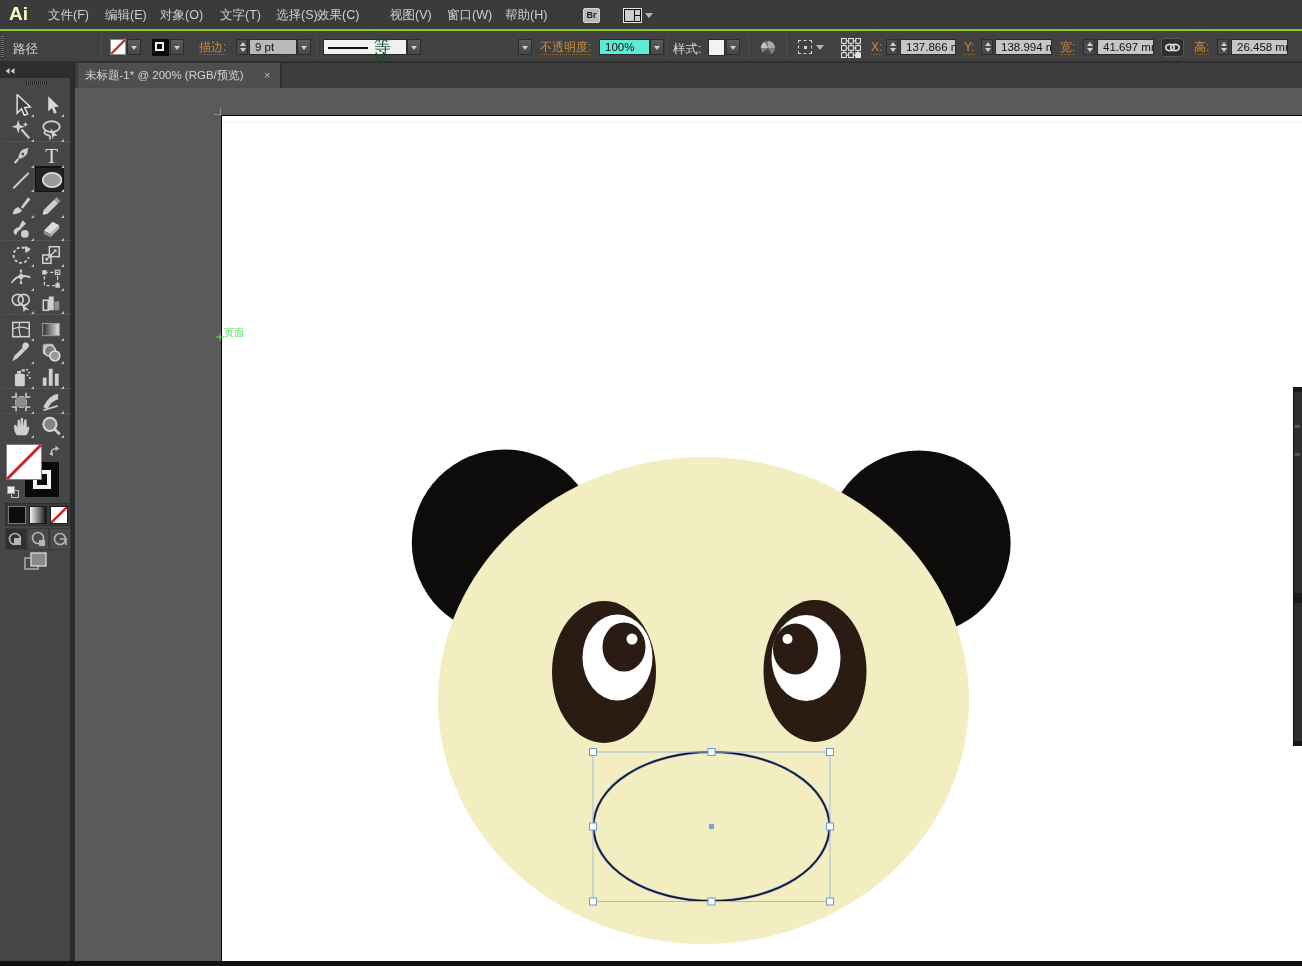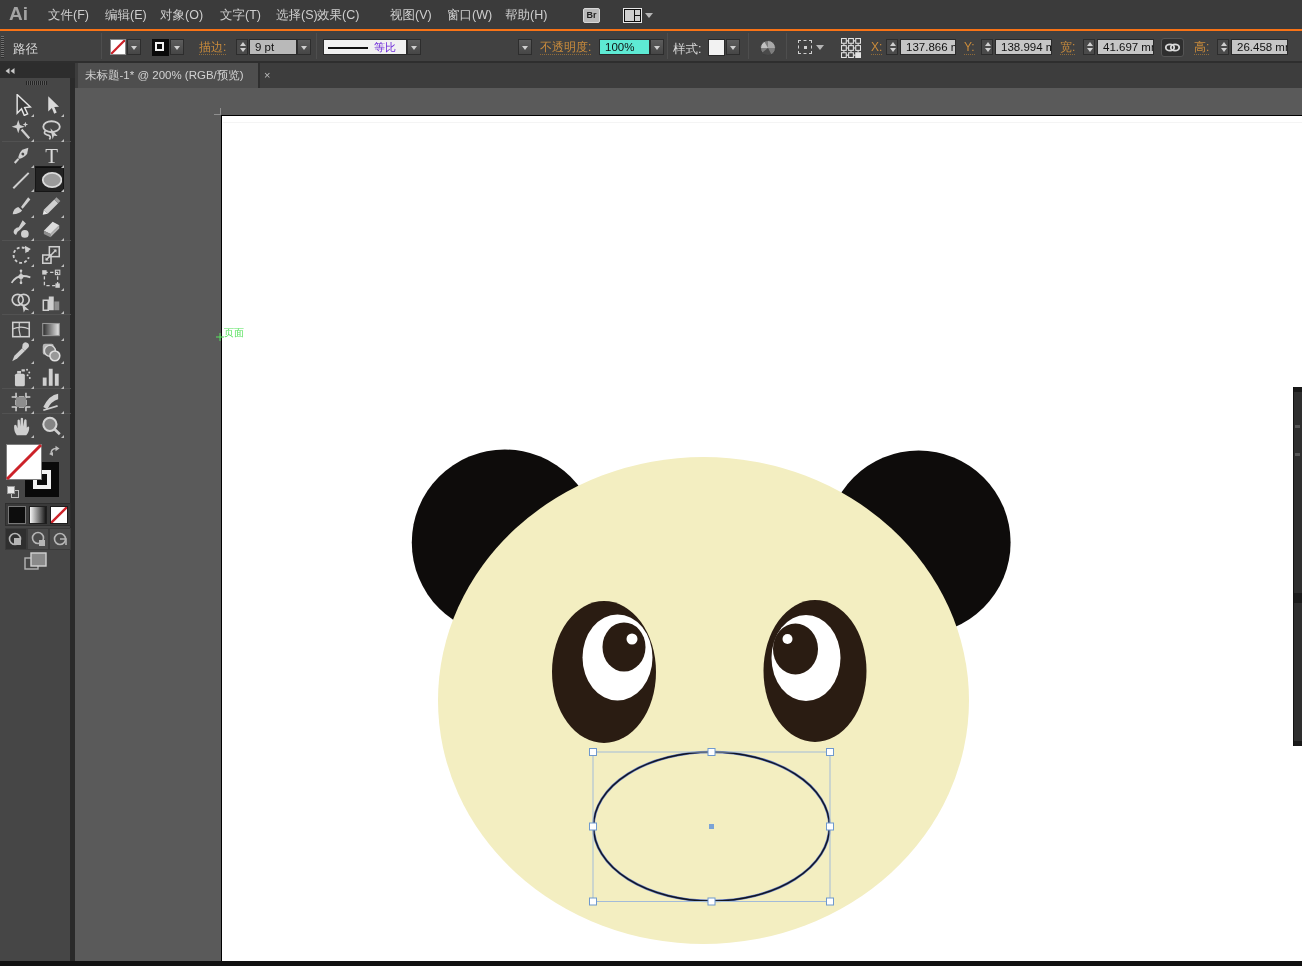--- a/index.html
+++ b/index.html
@@ -2,48 +2,48 @@
 <html><head>
 <meta charset="utf-8">
 <style>
   * { margin:0; padding:0; box-sizing:border-box; }
   html,body { width:1302px; height:966px; overflow:hidden; }
   body { font-family:"Liberation Sans", sans-serif; position:relative; background:#595959; }
   .abs { position:absolute; }
 
   
   #menubar { left:0; top:0; width:1302px; height:29px; background:#3b3b3b; }
-  #ailogo { left:9px; top:3px; font-size:19px; font-weight:bold; color:#a3a3a3; letter-spacing:0px; }
+  #ailogo { left:9px; top:3px; font-size:19px; font-weight:bold; color:#fef9c3; letter-spacing:0px; }
   .menu { top:7px; font-size:12.5px; color:#cfcfcf; }
   #brbtn { left:583px; top:8px; width:17px; height:15px; background:#b9b9b9; border:1px solid #d8d8d8; border-radius:2px; color:#222; font-size:9px; font-weight:bold; text-align:center; line-height:13px; }
   #layoutbtn { left:623px; top:8px; width:19px; height:15px; background:#0c0c0c; border:1px solid #e8e8e8; }
   #layoutbtn .p1 { position:absolute; left:1px; top:1px; width:9px; height:11px; background:#cecece; }
   #layoutbtn .p2 { position:absolute; left:11px; top:1px; width:5px; height:5px; background:#cecece; }
   #layoutbtn .p3 { position:absolute; left:11px; top:7px; width:5px; height:5px; background:#cecece; }
   #layoutdd { left:645px; top:13px; width:0; height:0; border-left:4px solid transparent; border-right:4px solid transparent; border-top:5px solid #b5b5b5; }
 
   
-  #ctrlbar { left:0; top:29px; width:1302px; height:34px; background:#414141; border-top:2px solid #f97316; border-bottom:2px solid #2e2e2e;padding-left:16px; }
+  #ctrlbar { left:0; top:29px; width:1302px; height:34px; background:#414141; border-top:2px solid #84cc16; border-bottom:2px solid #2e2e2e;padding-left:16px; }
   .grip { left:1px; top:5px; width:3px; height:22px; background:repeating-linear-gradient(to bottom,#707070 0 1px,#2e2e2e 1px 2px); }
   .clabel { top:10px; font-size:12.5px; color:#d8d8d8; }
   .olabel { top:10px; font-size:12px; line-height:13px; color:#c98b3c; border-bottom:1px dotted #8f6b39; }
   .vsep { top:2px; width:1px; height:26px; background:#333333; border-right:1px solid #4e4e4e; }
   .ddbtn { top:8px; width:14px; height:16px; background:linear-gradient(#5d5d5d,#464646); border:1px solid #2d2d2d; }
   .ddbtn:after { content:""; position:absolute; left:3px; top:6px; border-left:3.5px solid transparent; border-right:3.5px solid transparent; border-top:4px solid #cfcfcf; }
   .spin { top:8px; width:12px; height:16px; background:#4a4a4a; border:1px solid #2d2d2d; }
   .spin:before { content:""; position:absolute; left:2.5px; top:2px; border-left:3px solid transparent; border-right:3px solid transparent; border-bottom:4px solid #cfcfcf; }
   .spin:after { content:""; position:absolute; left:2.5px; bottom:2px; border-left:3px solid transparent; border-right:3px solid transparent; border-top:4px solid #cfcfcf; }
   .field { top:8px; height:16px; background:#b9b9b9; border:1px solid #2a2a2a; color:#111; font-size:11.5px; line-height:14px; padding-left:5px; overflow:hidden; white-space:nowrap; }
   .wfield { top:8px; height:16px; background:#f1f1f1; border:1px solid #2a2a2a; color:#111; font-size:12px; line-height:14px; }
   .wfield .ln { position:absolute; left:4px; top:7px; height:2px; background:#111; }
-  .wfield .tx { position:absolute; top:0px; font-size:11px; color:#6d28d9; }
+  .wfield .tx { position:absolute; top:0px; font-size:17px; color:#14532d; }
 
   
   #tabstrip { left:75px; top:63px; width:1227px; height:25px; background:#3d3d3d; }
-  #tab { position:absolute; left:3px; top:0; width:182px; height:25px; background:#4e4e4e; border-right:2px solid #2f2f2f; color:#d2d2d2; font-size:11.5px; line-height:24px; padding-left:7px; }
+  #tab { position:absolute; left:3px; top:0; width:204px; height:25px; background:#4e4e4e; border-right:2px solid #2f2f2f; color:#d2d2d2; font-size:11.5px; line-height:24px; padding-left:7px; }
   #tabx { position:absolute; left:186px; top:0px; color:#bdbdbd; font-size:11px; }
 
   
   #lefthead { left:0; top:63px; width:75px; height:15px; background:#2d2d2d; }
   #toolpanel { left:0; top:78px; width:75px; height:883px; background:#464646; border-right:5px solid #2a2a2a; }
   #pgrip { left:26px; top:81px; width:21px; height:4px; background:repeating-linear-gradient(to right,#242424 0 1px,#5a5a5a 1px 2px); }
   .tool { position:absolute; width:24px; height:24px; }
   .tool svg { position:absolute; left:0; top:0; }
   .tool:after { content:""; position:absolute; right:0px; bottom:1px; border-left:3px solid transparent; border-bottom:3px solid #bdbdbd; }
   #selcell { left:35px; top:166px; width:29px; height:26px; background:#232323; border:1px solid #161616; box-shadow:inset 0 1px 0 #0e0e0e; }

